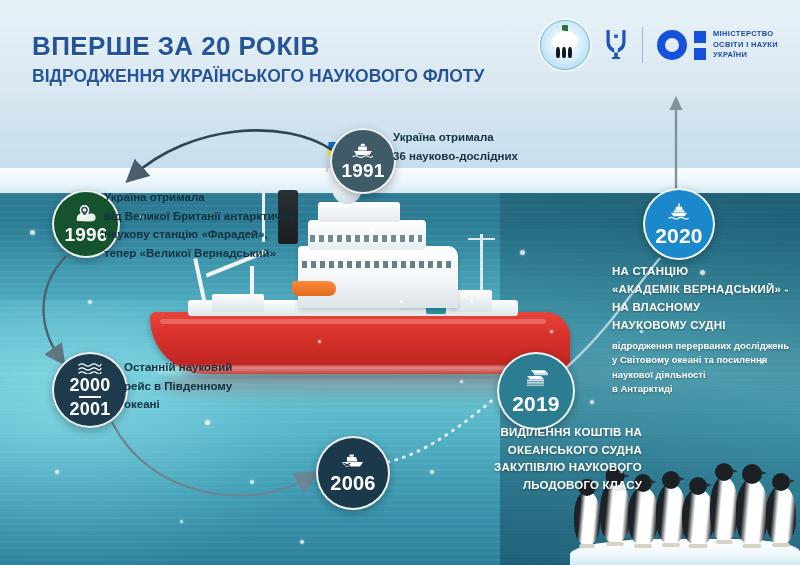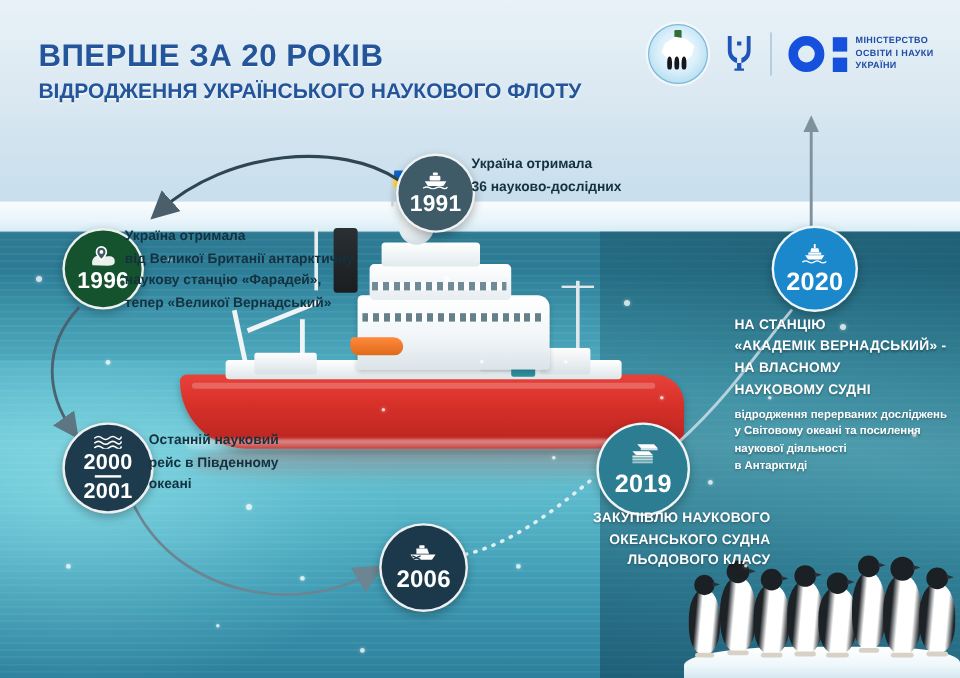--- a/index.html
+++ b/index.html
@@ -532,22 +532,23 @@
         <path d="M11,4.4 L25,4.4 L25,6.2 L11,6.2 Z" fill="#fff" opacity=".78"></path>
         <path d="M4,7 L18,7 L21,10.2 L7,10.2 Z" fill="#fff"></path>
         <rect x="4" y="10.6" width="17" height="1.7" fill="#fff" opacity=".85"></rect>
         <rect x="4" y="13" width="17" height="1.7" fill="#fff" opacity=".7"></rect>
         <rect x="4" y="15.4" width="17" height="1.7" fill="#fff" opacity=".55"></rect>
       </svg>
     </span>
     <span class="yr">2019</span>
   </div>
   <div class="tb t2019">
+    <div>ВИДІЛЕННЯ КОШТІВ НА</div>
+    <div>ОКЕАНСЬКОГО СУДНА</div>
     <div>ЗАКУПІВЛЮ НАУКОВОГО</div>
-    <div>ОКЕАНСЬКОГО СУДНА</div>
     <div>ЛЬОДОВОГО КЛАСУ</div>
   </div>
 
   <div class="node node-2020">
     <span class="ic">
       <svg width="22" height="18" viewBox="0 0 22 18">
         <rect x="10.2" y="0.4" width="1.5" height="3.4" fill="#fff"></rect>
         <path d="M5.6,7.4 L16.4,7.4 L16.4,9.2 L5.6,9.2 Z" fill="#fff"></path>
         <path d="M8,3.8 L14,3.8 L14.8,7.2 L7.2,7.2 Z" fill="#fff"></path>
         <path d="M3,9.8 L19,9.8 L16.6,13.2 L5.4,13.2 Z" fill="#fff"></path>

